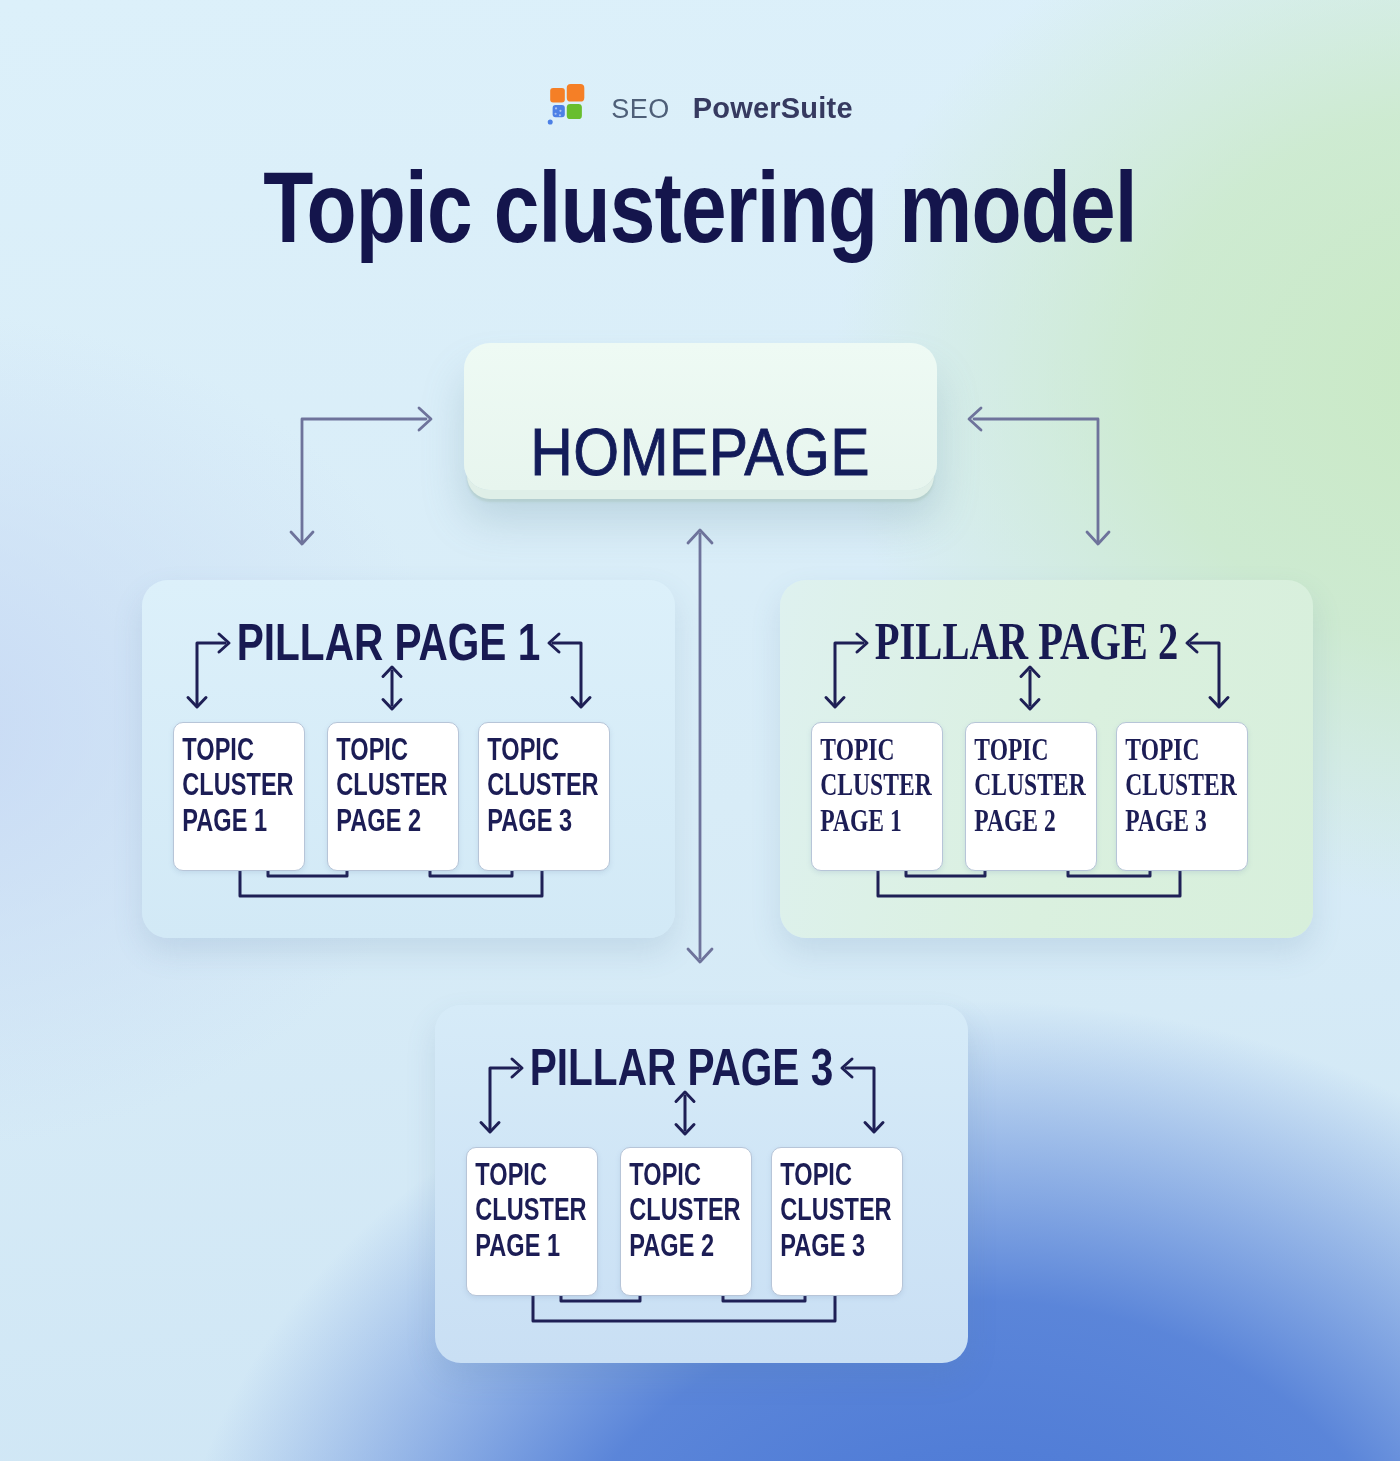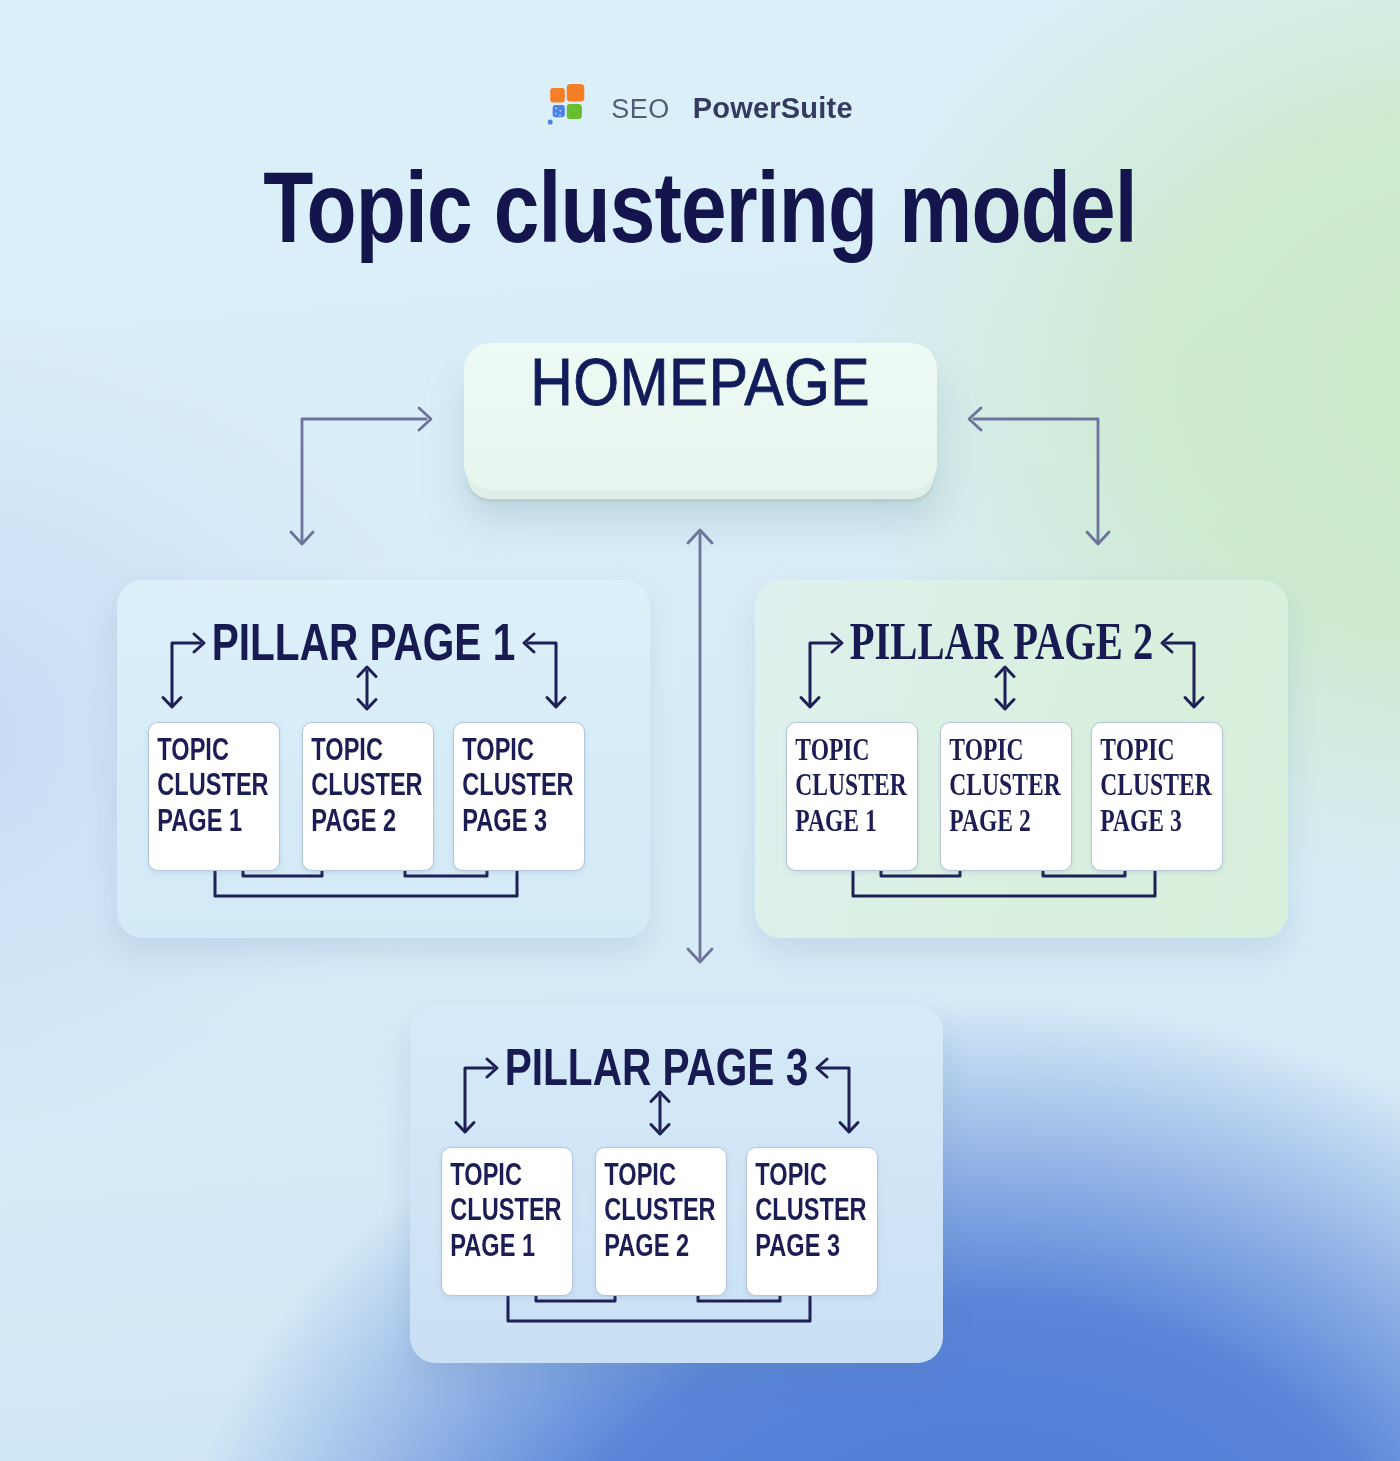--- a/index.html
+++ b/index.html
@@ -33,35 +33,36 @@
   }
   
   .homepage{
     position:absolute;left:464px;top:343px;width:473px;height:147px;
     border-radius:26px;
     background:linear-gradient(180deg,#eefaf4 0%,#e7f5ee 100%);
     box-shadow:
       0 12px 0 -3px rgba(225,240,233,.95),
       0 15px 2px -3px rgba(170,198,190,.5),
       0 30px 42px rgba(108,148,162,.28);
-    display:flex;align-items:flex-start;justify-content:center;
+    display:flex;align-items:flex-end;justify-content:center;
   }
   .homepage-label{
     font-size:67px;font-weight:400;color:#131c5a;
     -webkit-text-stroke:.9px #131c5a;
     letter-spacing:.5px;
     transform:scaleX(.88);transform-origin:50% 50%;
     white-space:nowrap;
   }
   
   .connectors{position:absolute;left:0;top:0;pointer-events:none;}
   
   .pillar{
     position:absolute;width:533px;height:358px;border-radius:26px;
     box-shadow:0 14px 30px rgba(90,125,160,.16);
+    margin-left:25px;
   }
   .pillar-1{left:117px;top:580px;background:linear-gradient(180deg,#dcf0fa 0%,#d2e9f6 100%);}
   .pillar-2{left:755px;top:580px;background:linear-gradient(105deg,#def1ef 0%,#daf0df 55%,#d7efdb 100%);font-family:Liberation Serif, serif;}
   .pillar-3{left:410px;top:1005px;background:linear-gradient(180deg,#d6ebf8 0%,#c9dff4 100%);}
   .pillar-title{
     position:absolute;top:32px;left:0;width:493px;margin:0;
     text-align:center;
     font-size:52px;font-weight:700;color:#181a52;
     transform:scaleX(.78);transform-origin:50% 50%;
     white-space:nowrap;

